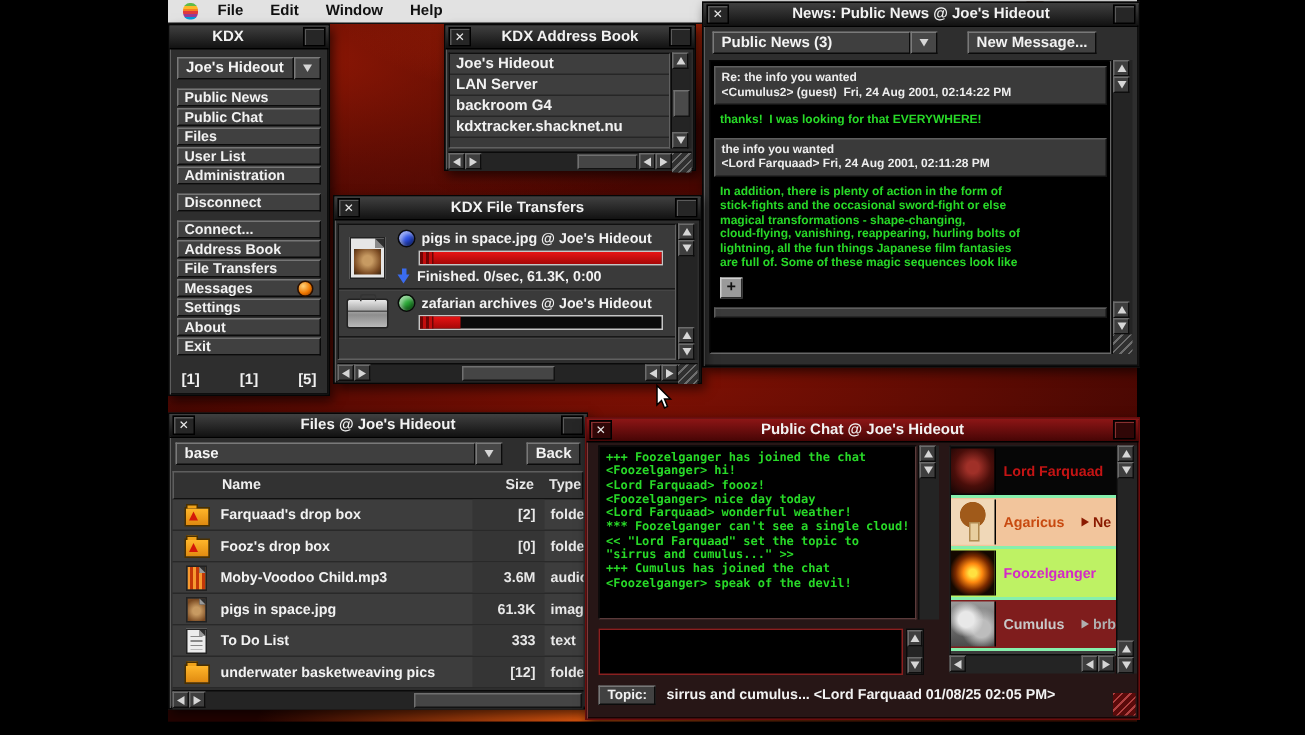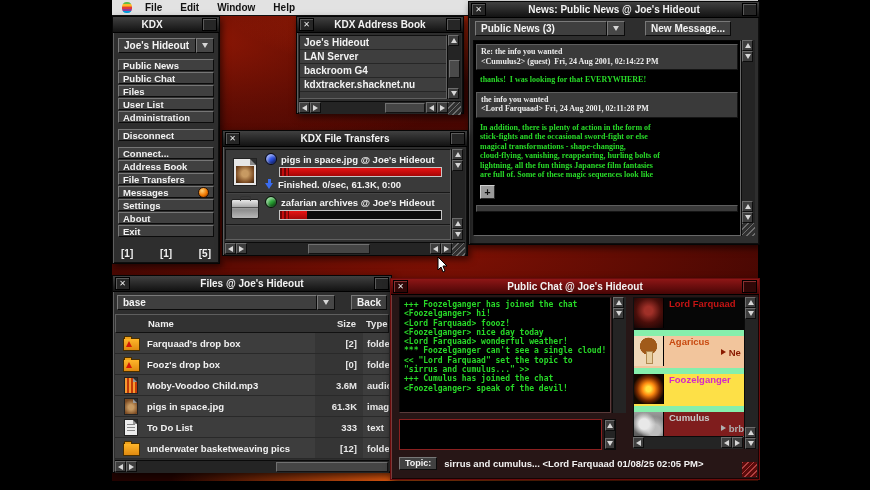--- a/index.html
+++ b/index.html
@@ -48,21 +48,21 @@
   .sa{width:11px;height:11px;flex:none;background:#3e3e3e;border:1px solid #0d0d0d;border-top-color:#6c6c6c;border-left-color:#6c6c6c;
       display:flex;align-items:center;justify-content:center;box-sizing:border-box;}
   .vscroll{background:#242424;border-left:1px solid #0a0a0a;display:flex;flex-direction:column;width:13px;}
   .hscroll{background:#242424;border-top:1px solid #0a0a0a;display:flex;height:12px;align-items:stretch;}
   .vthumb{background:#4a4a4a;border:1px solid #121212;border-top-color:#707070;border-left-color:#707070;height:16px;margin:1px;}
   .hthumb{background:#454545;border:1px solid #121212;border-top-color:#707070;border-left-color:#707070;flex:1;margin:1px;}
   .htrack{flex:1;}
   .grip{width:13px;height:13px;background:#303030;}
   .grip::after{content:"";display:block;width:100%;height:100%;
       background:repeating-linear-gradient(135deg,#6e6e6e 0 1px,rgba(0,0,0,0) 1px 4px);}
-  .mono{font-family:Liberation Serif, serif;font-weight:bold;}
+  .mono{font-family:Liberation Sans, sans-serif;font-weight:bold;}
   
   .menubar{position:absolute;left:112px;top:0;width:646px;height:15px;background:#e2e2e2;
       border-bottom:1px solid #111;display:flex;align-items:center;gap:0;font-size:10px;font-weight:bold;color:#111;}
   .menubar .menu{padding:0 9px;}
   .apple{width:10px;height:11px;margin:0 4px 0 10px;border-radius:45% 45% 42% 42%;
       background:linear-gradient(180deg,#61bb46 0 17%,#fdb827 17% 34%,#f5821f 34% 50%,#e03a3e 50% 67%,#963d97 67% 84%,#009ddc 84% 100%);}
   .spacer{flex:1;}
   .mb-div{width:1px;height:11px;background:#888;margin:0 6px;}
   .appicon{width:12px;height:12px;margin-right:4px;border-radius:2px;border:1px solid #5a2000;
       background:radial-gradient(circle at 32% 38%, #1a0a00 1.3px, rgba(0,0,0,0) 1.6px),
@@ -137,21 +137,21 @@
   .fi-audio{background:repeating-linear-gradient(90deg,#f79a30 0 2px,#c33808 2px 4px);}
   .fi-image{background:radial-gradient(circle at 50% 55%, #c79a62 25%, #7a4a22 75%);}
   .fi-text::after{content:"";position:absolute;left:2px;right:2px;top:4px;height:9px;
       background:repeating-linear-gradient(180deg,#888 0 1px,rgba(0,0,0,0) 1px 3px);}
   
   .chatarea{position:absolute;left:8px;top:18px;width:212px;height:116px;background:#000;
       border:1px solid;border-color:#0a0a0a #5a3a3a #5a3a3a #0a0a0a;padding:2px 0 0 4px;box-sizing:border-box;overflow:hidden;}
   .chatline{color:#28d928;font-size:8px;line-height:9.3px;white-space:pre-wrap;font-family:"DejaVu Sans Mono",monospace;font-weight:bold;}
   .chat-vscroll{position:absolute;left:221px;top:18px;width:13px;height:116px;}
   .userlist{position:absolute;left:242px;top:18px;width:110px;height:138px;overflow:hidden;}
-  .urow{height:32px;border-bottom:6px solid #86efac;display:flex;gap:5px;overflow:hidden;}
+  .urow{height:32px;border-bottom:2px solid #86efac;display:flex;align-items:center;gap:5px;overflow:hidden;}
   .uname{font:bold 9.5px "Liberation Sans",sans-serif;white-space:nowrap;}
   .ustatus{display:flex;align-items:center;gap:3px;margin-left:6px;font:bold 9.5px "Liberation Sans",sans-serif;white-space:nowrap;}
   .avatar{width:29px;height:30px;flex:none;border-right:1px solid #000;}
   .av-farquaad{background:radial-gradient(circle at 50% 42%, #a03028 18%, #4a0e0a 55%, #120404);}
   .av-agaricus{background:radial-gradient(circle at 50% 34%, #a05a1a 34%, #f0d8b8 36%),#f0d8b8;position:relative;}
   .av-agaricus::after{content:"";position:absolute;left:12px;top:15px;width:5px;height:11px;background:#e8cfa0;border:1px solid #b08a50;}
   .av-foozel{background:radial-gradient(circle at 50% 50%, #ffe040 12%, #ff8a10 30%, #7a2a00 55%, #140800 75%);}
   .av-cumulus{background:radial-gradient(circle at 35% 40%, #e8e8e8 20%, rgba(0,0,0,0) 45%),
               radial-gradient(circle at 70% 60%, #bdbdbd 22%, rgba(0,0,0,0) 50%),linear-gradient(#9a9a9a,#4a4a4a);}
   .ul-vscroll{position:absolute;left:353px;top:18px;width:13px;height:152px;}
@@ -506,21 +506,21 @@
       <span class="uname" style="color: rgb(196, 20, 20);">Lord Farquaad</span>
     </div>
     <div class="urow" style="background: rgb(242, 197, 156);">
       <span class="avatar av-agaricus"></span>
       <span class="uname" style="color: rgb(200, 74, 16);">Agaricus</span>
       <span class="ustatus" style="color:#8a1a00;">
           <i class="t tr" style="border-left-color:#8a1a00;"></i>
           <span>Ne</span>
         </span>
     </div>
-    <div class="urow" style="background: #fde047;">
+    <div class="urow" style="background: #bef264;">
       <span class="avatar av-foozel"></span>
       <span class="uname" style="color: rgb(212, 40, 200);">Foozelganger</span>
     </div>
     <div class="urow" style="background: #7f1d1d;">
       <span class="avatar av-cumulus"></span>
       <span class="uname" style="color: rgb(200, 200, 200);">Cumulus</span>
       <span class="ustatus" style="color:#b0b0b0;">
           <i class="t tr" style="border-left-color:#b0b0b0;"></i>
           <span>brb</span>
         </span>

